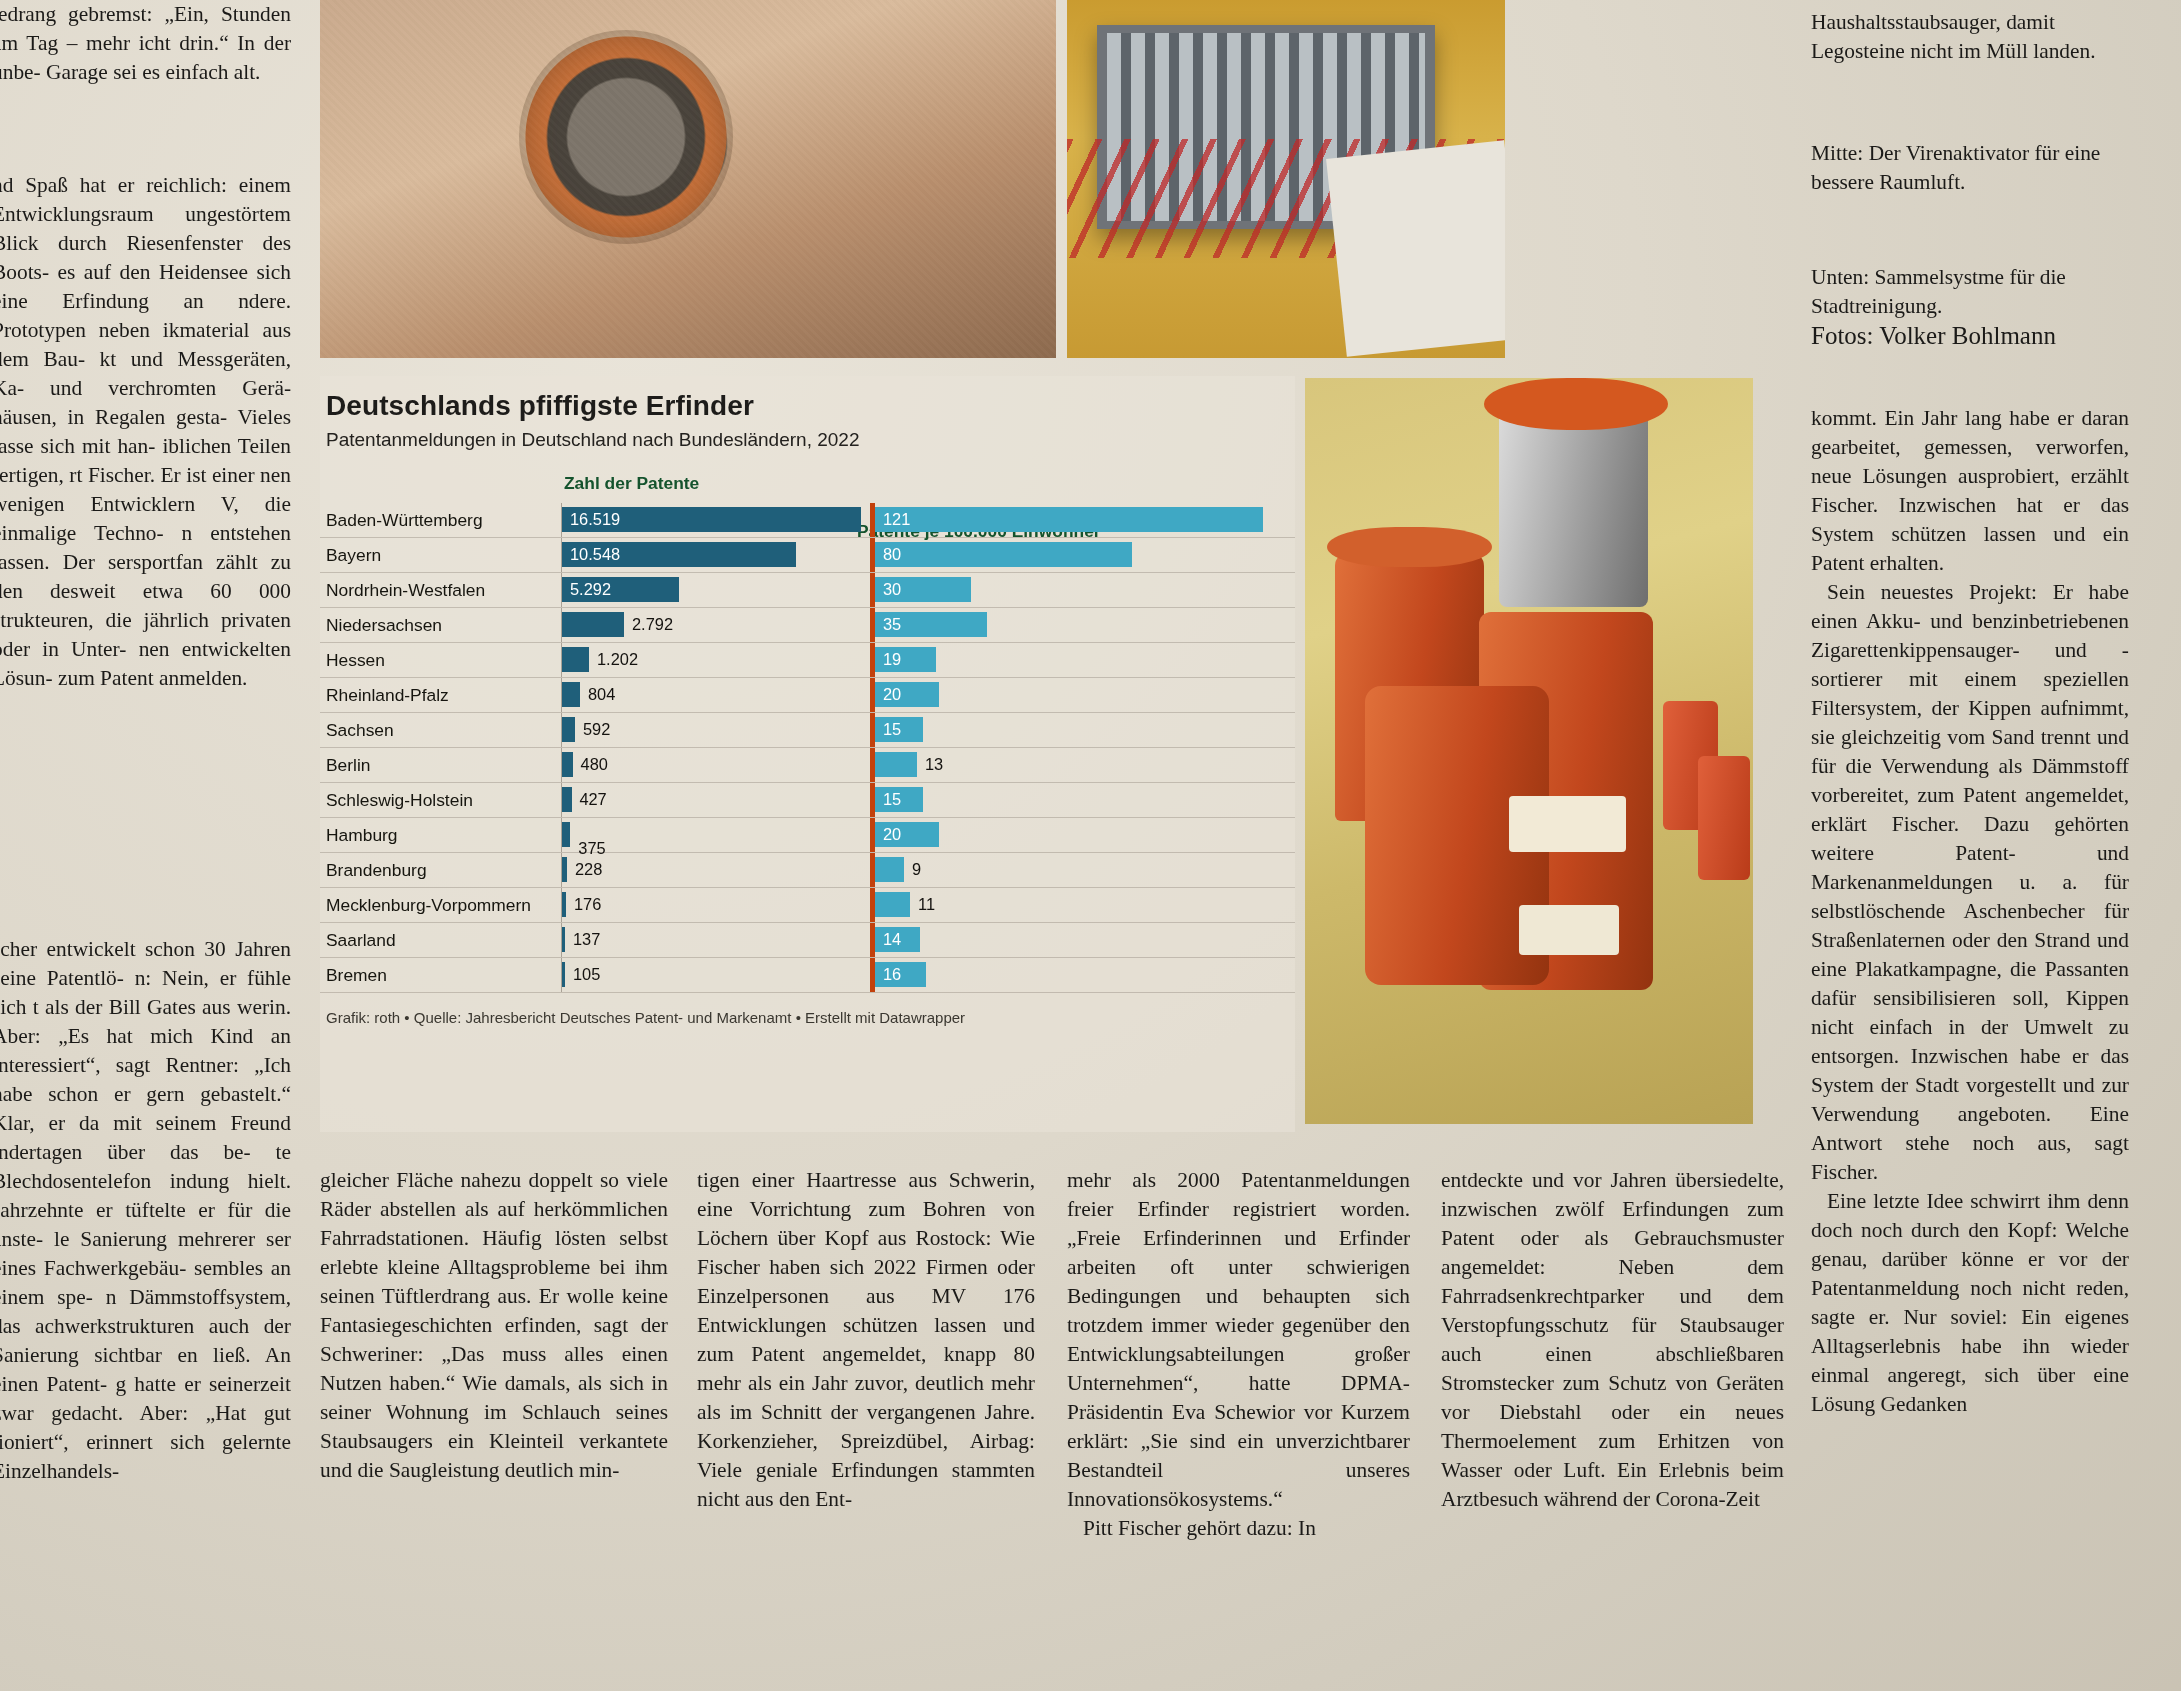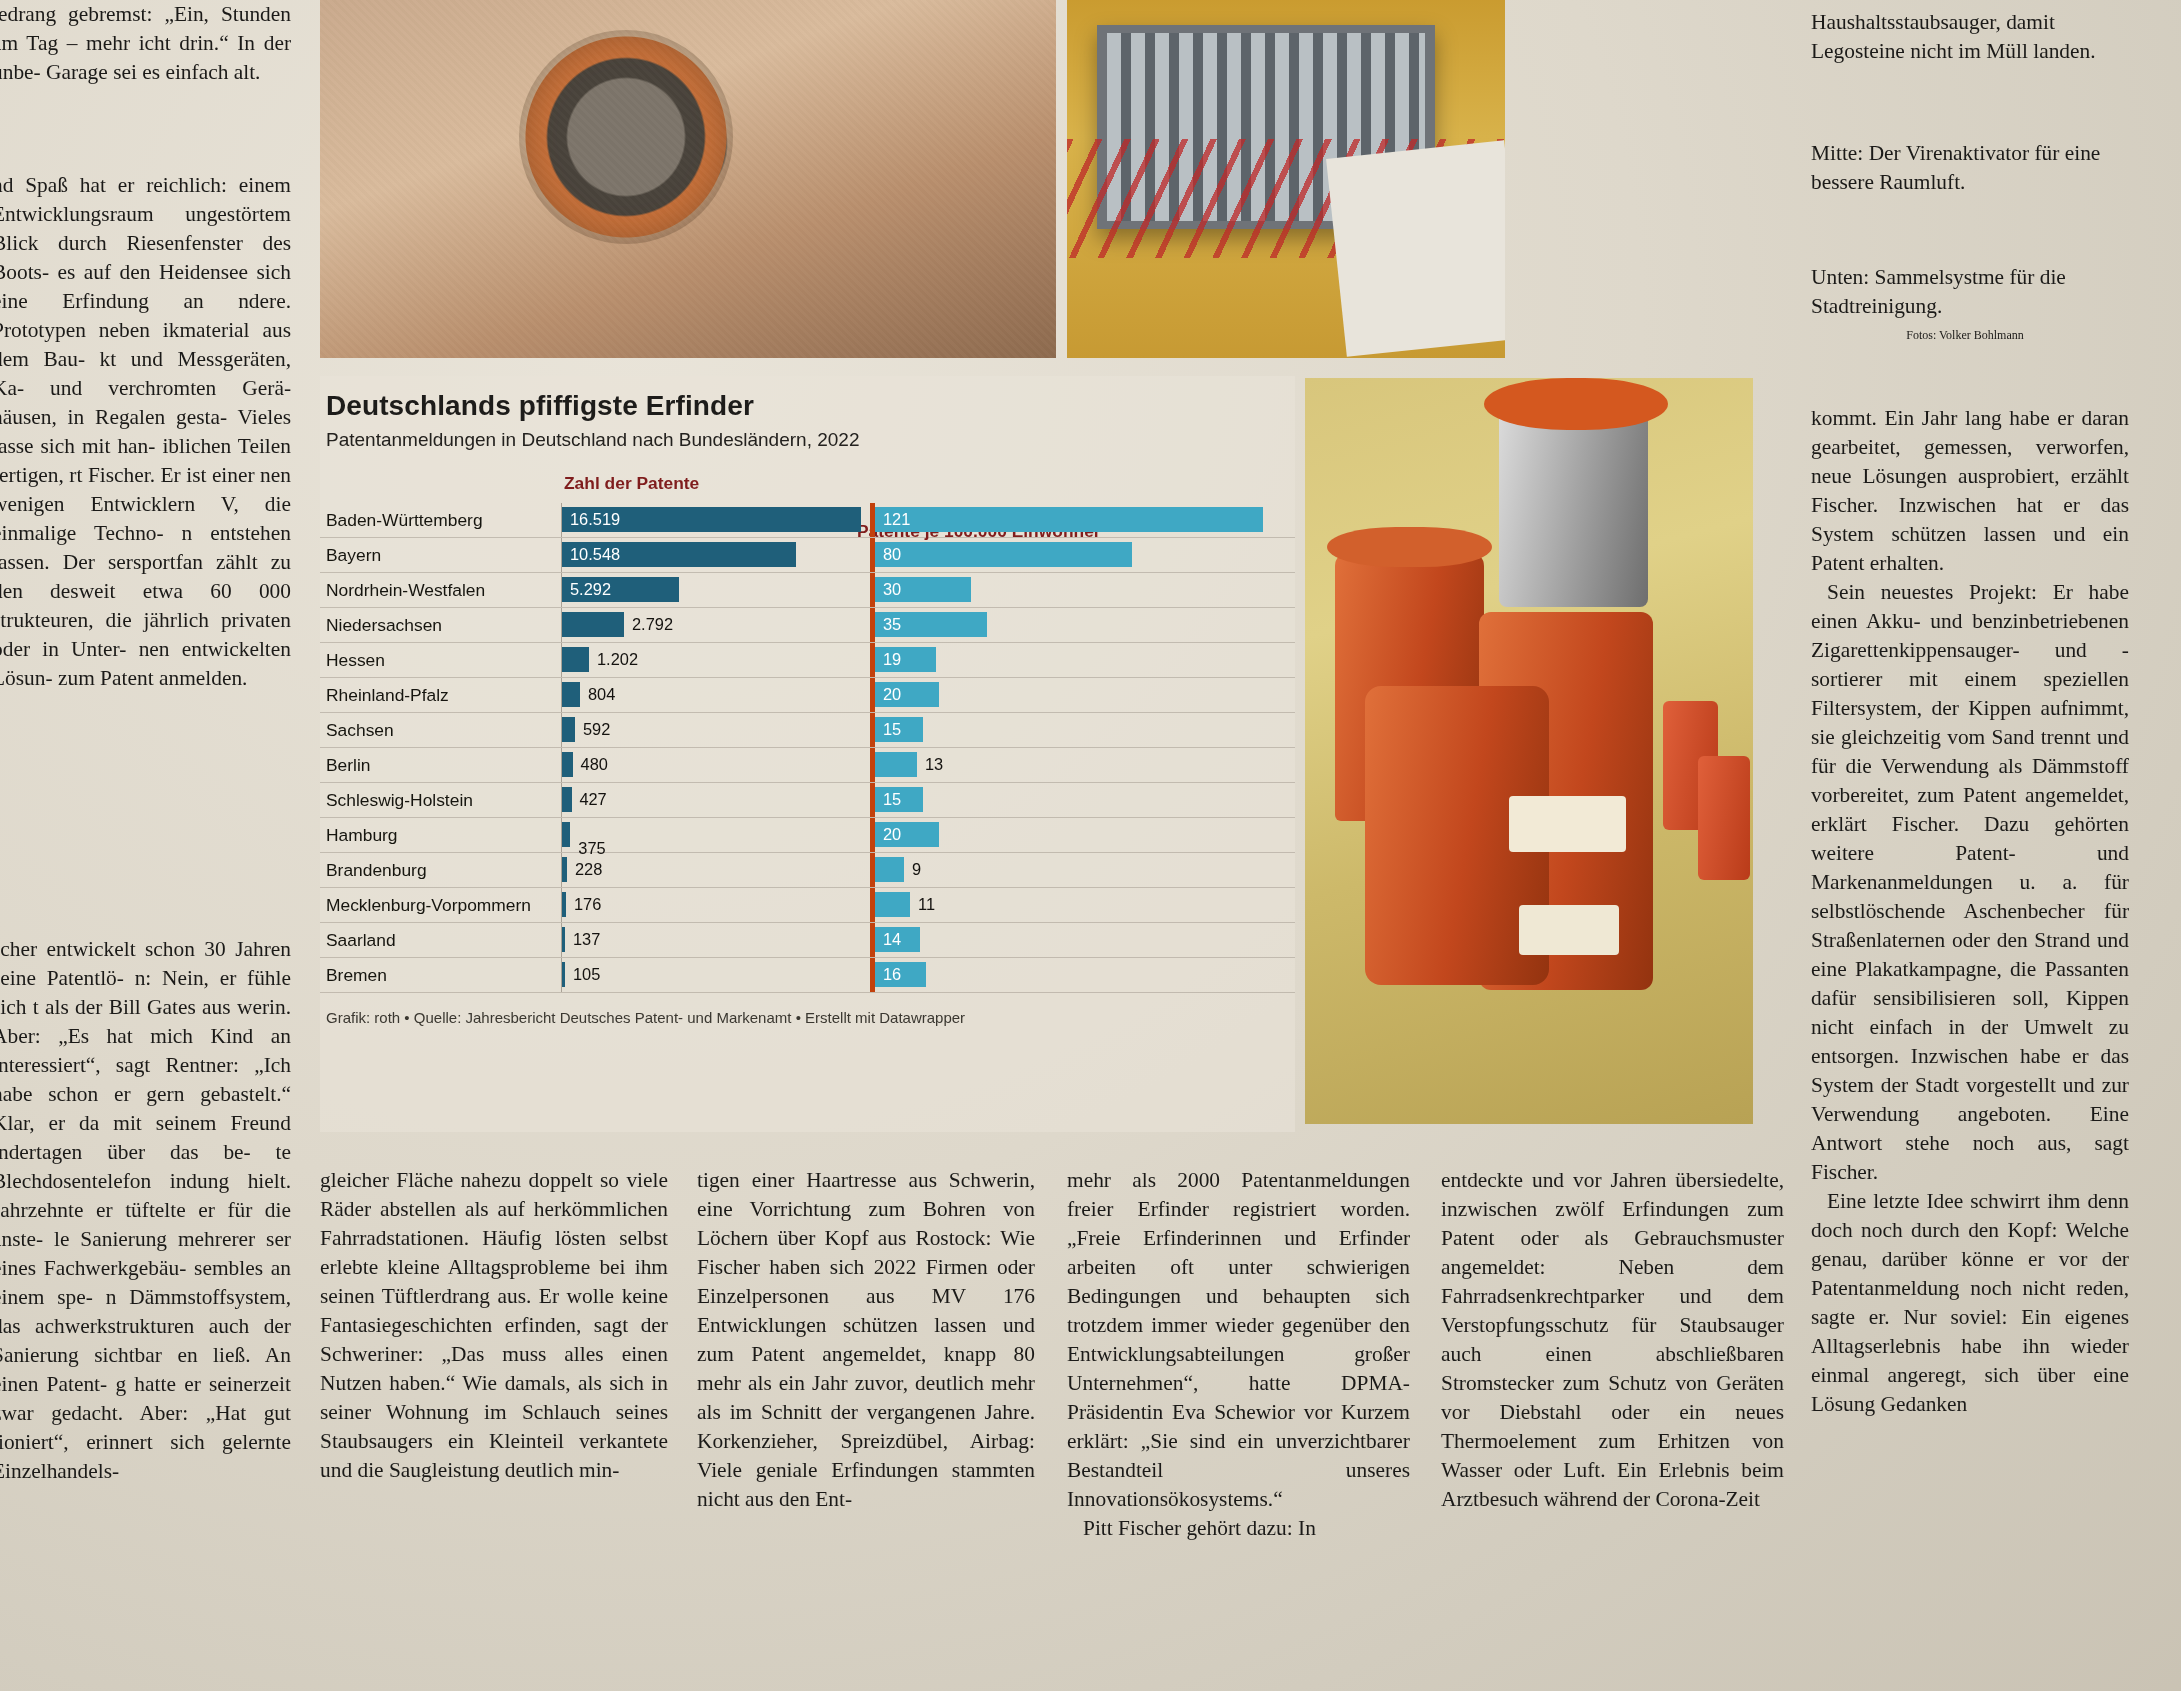--- a/index.html
+++ b/index.html
@@ -72,38 +72,38 @@
   
   #chart{
     position:absolute;left:320px;top:376px;width:975px;height:756px;
     background:rgba(233,228,217,.55);
     font-family:"Liberation Sans", sans-serif;
     color:#1d1c1a;
   }
   #chart .ctitle{font-size:28px;font-weight:bold;letter-spacing:0.1px;padding:14px 0 0 6px;}
   #chart .csub{font-size:19px;padding:7px 0 0 6px;color:#23211e;}
   #chart .chead{position:relative;height:26px;margin-top:22px;}
-  #chart .chead span{position:absolute;font-size:17.4px;font-weight:bold;color:#7f1d1d;}
+  #chart .chead span{position:absolute;font-size:17.4px;font-weight:bold;color:#14532d;}
   #chart .h1{left:244px;}
   #chart .h2{left:537px;margin-top:48px;}
   .rows{margin-top:4px;}
   .row{display:flex;align-items:center;height:34px;}
   .rlabel{width:235px;font-size:17.4px;text-align:left;padding-left:6px;color:#16150f;}
   .rbarwrap{position:relative;width:308px;height:34px;border-left:1px solid #a9a296;}
   .rbarwrap2{position:relative;width:398px;height:34px;border-left:5px solid #c2410c;}
   .bar{position:absolute;left:0;top:4px;height:25px;background:#1f5f7a;}
   .bar2{position:absolute;left:0;top:4px;height:25px;background:#3fa8c4;}
   .vlab{position:absolute;top:7px;font-size:16.4px;color:#fff;left:8px;white-space:nowrap;}
   .vlab.out{color:#14120f;}
   .rowsep{border-bottom:1px solid rgba(150,143,130,.45);}
   #chart .cfoot{font-size:15px;color:#3a3730;padding:16px 0 0 6px;}
 
   
   .capt{position:absolute;font-family:"Liberation Serif", serif;font-size:21.4px;line-height:29px;color:#1b1a18;}
-  .capt .credit{text-align:center;font-size:12px;font-family:Liberation Serif, serif;}
+  .capt .credit{text-align:left;font-size:25px;font-family:Liberation Serif, serif;}
 </style>
 </head>
 <body>
 
 <div id="paper"></div>
 
 <div class="photo ph1">
   <div class="ring"></div>
   <div class="grain"></div>
 </div>

